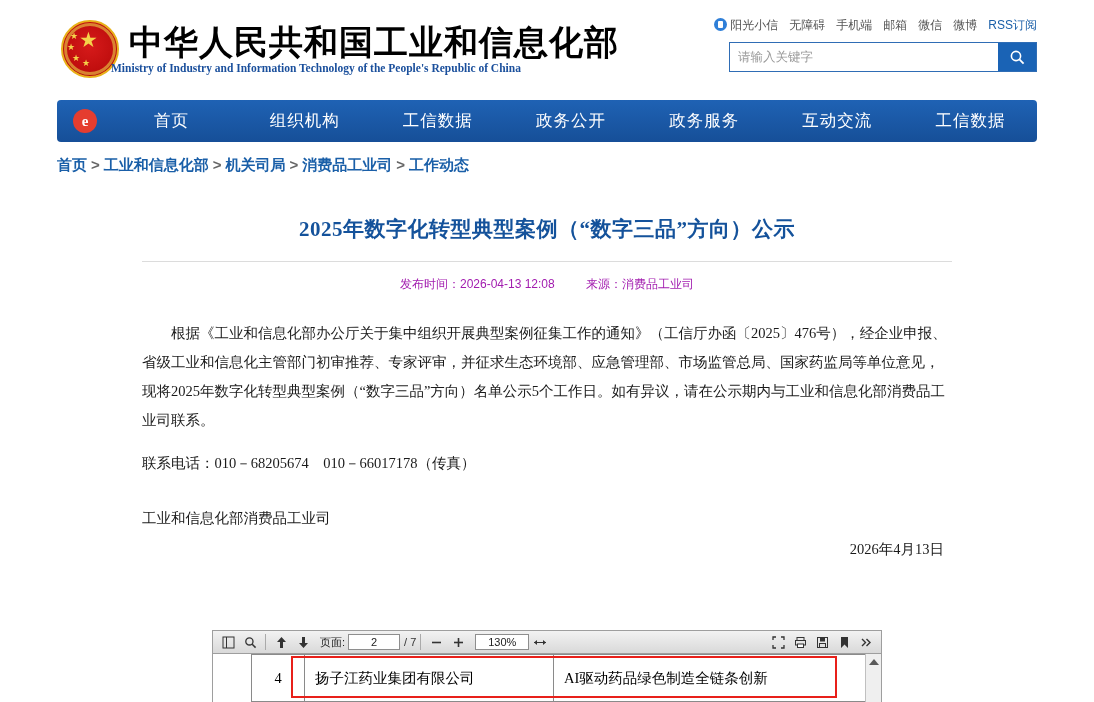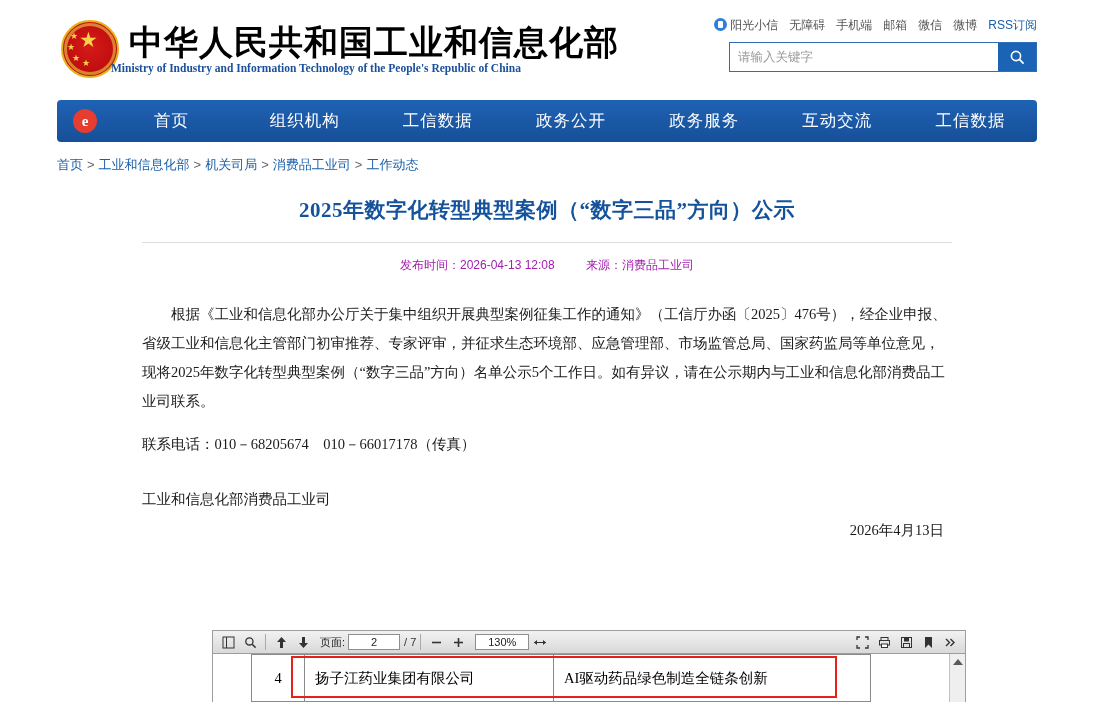--- a/index.html
+++ b/index.html
@@ -194,35 +194,36 @@
     font-size: 16.5px;
     letter-spacing: 1px;
     cursor: pointer;
     font-family: "Liberation Sans", sans-serif;
   }
 
   
   .breadcrumb {
     width: 980px;
     margin: 14px auto 0;
-    font-size: 13px;
+    font-size: 15px;
     color: #333;
     padding-bottom: 10px;
+    font-weight: bold;
   }
   .breadcrumb a {
     color: #1a5fa8;
     text-decoration: none;
   }
   .breadcrumb .sep { color: #666; margin: 0 4px; }
   .breadcrumb .last { color: #1a5fa8; }
 
   
   .article {
     width: 810px;
-    margin: 0 auto;
+    margin: 18px auto;
   }
   .art-title {
     text-align: center;
     font-size: 21px;
     font-weight: bold;
     color: #14529b;
     font-family: "Liberation Serif", serif;
     padding: 12px 0 18px;
     letter-spacing: 0.5px;
   }
@@ -252,21 +253,21 @@
   .art-body .date {
     text-align: right;
     margin-right: 8px;
   }
 
   
   .pdf-wrap {
     position: absolute;
     left: 212px;
     top: 630px;
-    width: 754px;
+    width: 670px;
   }
   .pdf-toolbar {
     height: 24px;
     background: linear-gradient(to bottom, #f2f2f2, #d9d9d9);
     border: 1px solid #9e9e9e;
     box-sizing: border-box;
     display: flex;
     align-items: center;
     font-size: 11px;
     color: #222;

